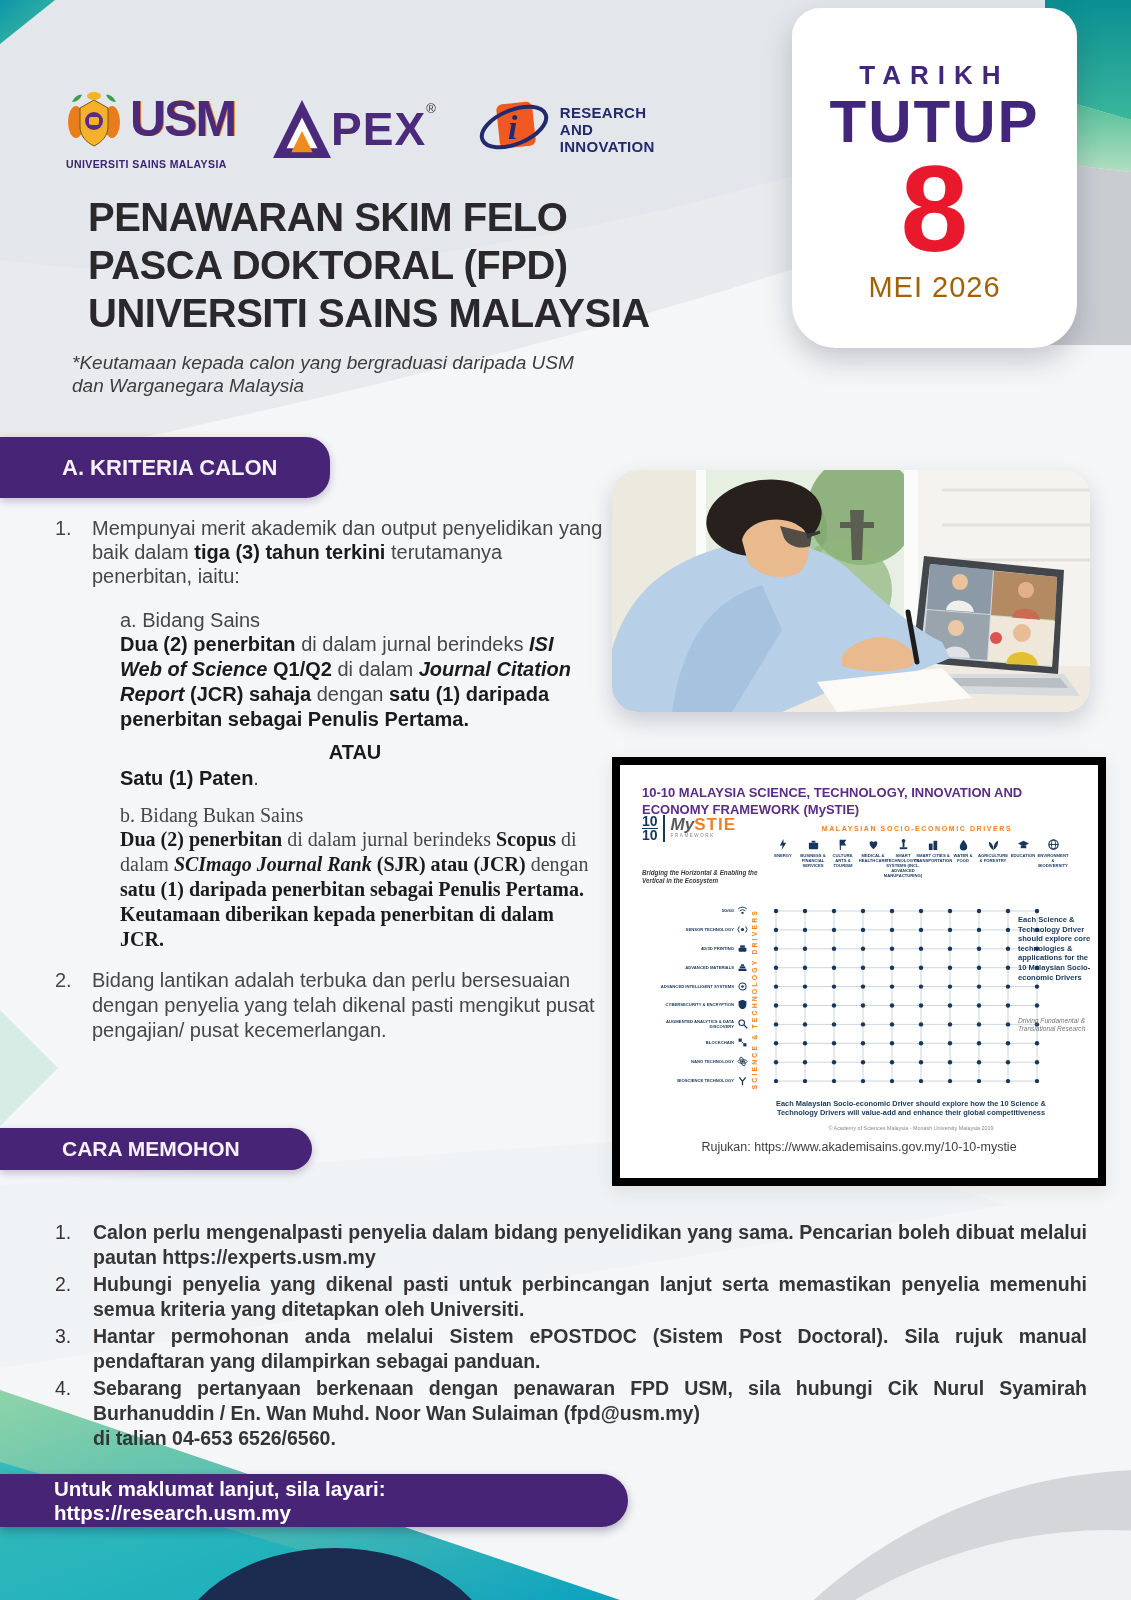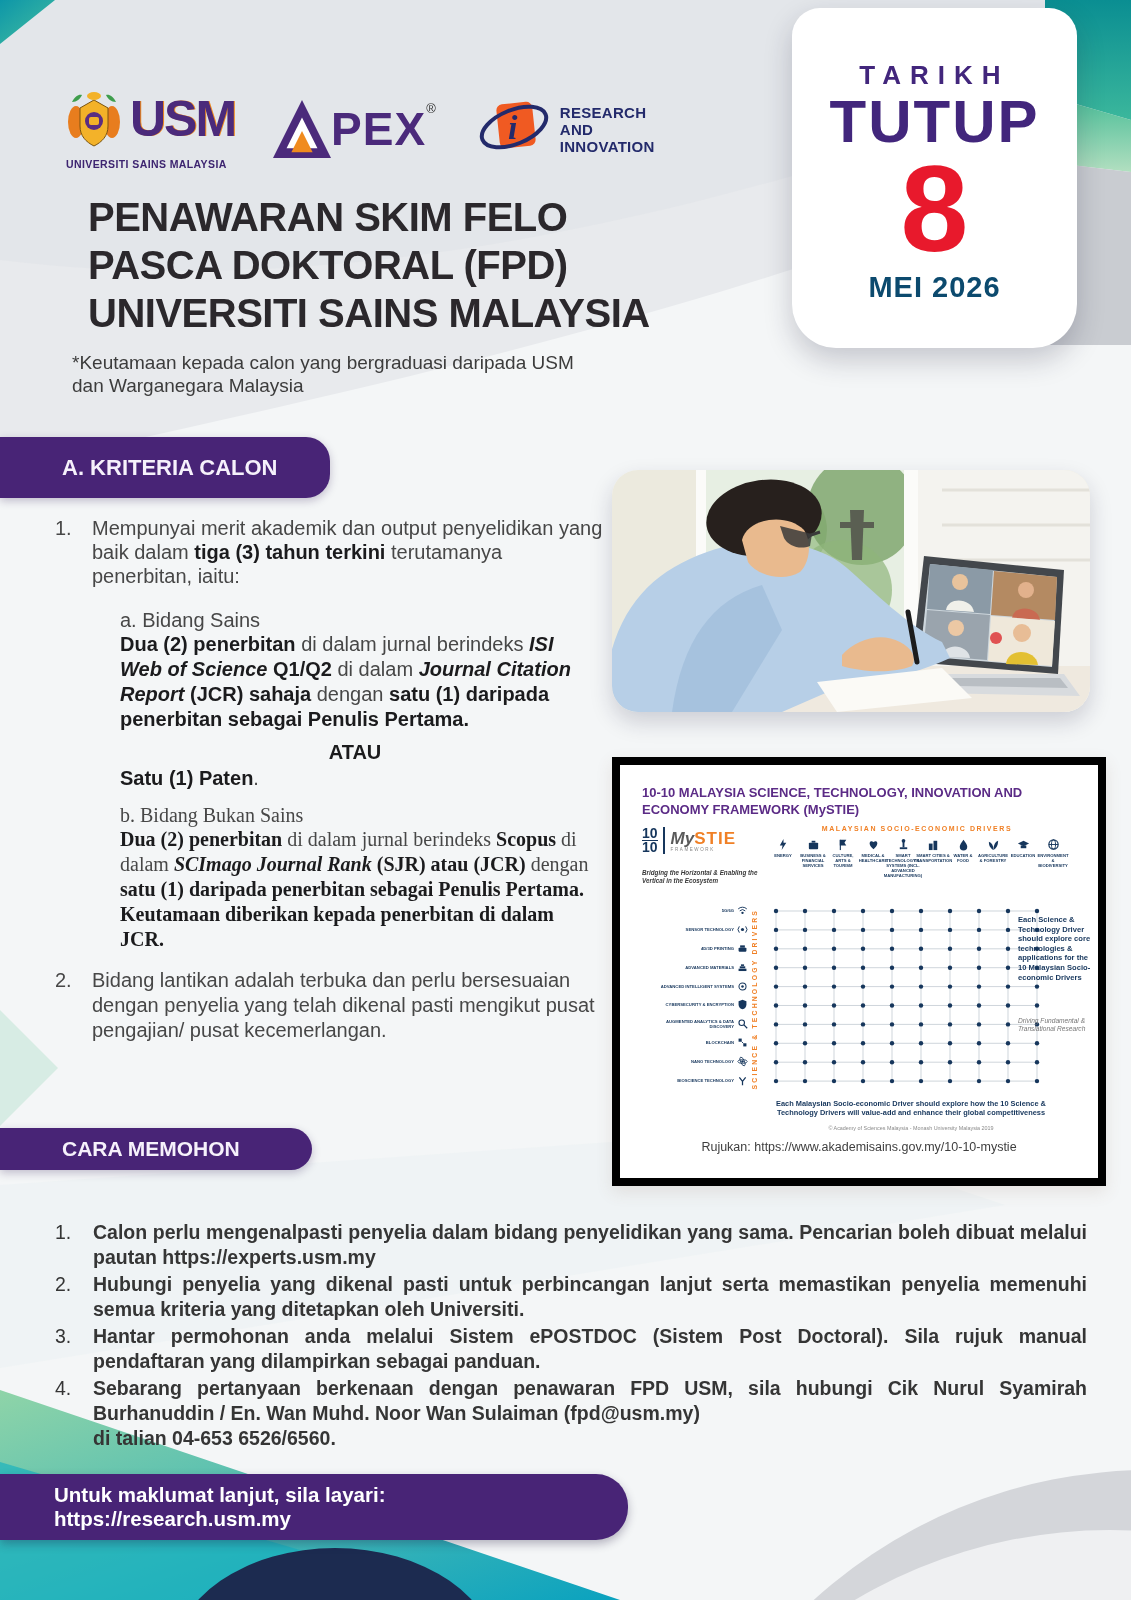--- a/index.html
+++ b/index.html
@@ -18,25 +18,25 @@
   .apex-reg{font-size:13px;color:#333;margin-top:2px;}
   .ri{display:flex;align-items:center;gap:10px;margin-left:16px;}
   .ri-text{font-size:15px;font-weight:700;color:#232a6b;line-height:17px;letter-spacing:.3px;}
   
   .card{position:absolute;left:792px;top:8px;width:285px;height:340px;background:#fff;z-index:2;
         border-radius:28px 28px 44px 44px;box-shadow:0 12px 28px rgba(30,30,60,.22);
         display:flex;flex-direction:column;align-items:center;}
   .card-tarikh{margin-top:52px;font-size:26px;font-weight:700;color:#42267c;letter-spacing:9px;}
   .card-tutup{font-size:60px;font-weight:800;color:#42267c;letter-spacing:2px;line-height:62px;}
   .card-day{font-size:122px;font-weight:800;color:#e8192c;line-height:112px;}
-  .card-month{font-size:29px;font-weight:700;color:#0c4a6e;letter-spacing:1px;margin-top:6px;}
+  .card-month{font-size:29px;font-weight:400;color:#a16207;letter-spacing:1px;margin-top:6px;}
   
   .title{position:absolute;left:88px;top:193px;z-index:1;font-size:40px;font-weight:800;
          color:#2b282c;line-height:48px;letter-spacing:-.5px;}
-  .subtitle{position:absolute;left:72px;top:351px;z-index:1;font-size:19px;
+  .subtitle{position:absolute;left:72px;top:351px;z-index:1;font-size:19px;font-style:italic;
             color:#3c3c3c;line-height:23px;}
   
   .banner{position:absolute;left:0;background:#482476;color:#f6f1fb;font-weight:700;z-index:2;
           display:flex;align-items:center;padding-left:62px;border-radius:0 24px 24px 0;
           box-shadow:0 3px 8px rgba(40,20,80,.25);}
   .banner-a{top:437px;width:268px;height:61px;font-size:22px;}
   .banner-b{top:1128px;width:250px;height:42px;font-size:21px;}
   
   .kriteria{position:absolute;left:55px;top:516px;width:550px;z-index:1;font-size:20px;
             color:#474747;line-height:24px;}
@@ -51,21 +51,21 @@
   .paten{margin:0 0 12px 65px;line-height:25px;}
   .item2{margin-top:16px;line-height:25px;}
   
   .photo{position:absolute;left:612px;top:470px;width:478px;height:242px;border-radius:26px;
          overflow:hidden;z-index:1;box-shadow:0 10px 22px rgba(30,30,60,.18);}
   
   .fw{position:absolute;left:612px;top:757px;width:478px;height:413px;background:#fff;z-index:1;
       border:8px solid #000000;box-shadow:0 6px 16px rgba(120,80,60,.12);}
   .fw-title{position:absolute;left:22px;top:20px;width:430px;font-size:13px;font-weight:800;
             color:#5b2b86;line-height:16.5px;}
-  .fw-logo{position:absolute;left:22px;top:62px;display:flex;align-items:center;gap:6px;}
+  .fw-logo{position:absolute;left:22px;top:50px;display:flex;gap:6px;}
   .fw-1010{display:flex;flex-direction:column;font-size:14px;font-weight:800;color:#16365c;
            line-height:13px;border-right:2px solid #16365c;padding-right:5px;}
   .fw-1010 span:first-child{border-bottom:1.5px solid #16365c;}
   .fw-my{font-size:17px;font-weight:800;font-style:italic;color:#5a5a5a;}
   .fw-stie{font-size:17px;font-weight:800;color:#f08026;letter-spacing:1px;margin-top:13px;}
   .fw-frm{font-size:4.5px;letter-spacing:1.6px;color:#888;margin-top:-2px;}
   .fw-tagline{position:absolute;left:22px;top:104px;width:118px;font-size:6.3px;font-style:italic;
               font-weight:700;color:#3a3a3a;line-height:8px;}
   .fw-socio-header{position:absolute;left:148px;top:60px;width:298px;text-align:center;
                    font-size:7px;font-weight:800;color:#f08026;letter-spacing:1.6px;}
@@ -89,21 +89,21 @@
              font-weight:700;color:#16365c;line-height:9px;}
   .fw-copy{position:absolute;left:136px;top:360px;width:310px;text-align:center;font-size:5.4px;color:#8a8a8a;}
   .fw-ref{position:absolute;left:0;top:375px;width:100%;text-align:center;font-size:12.5px;color:#3e3e3e;}
   
   .cara{position:absolute;left:55px;top:1220px;width:1032px;z-index:1;font-size:19.5px;
         color:#353535;line-height:25px;}
   .c-item{display:flex;margin-bottom:2px;}
   .c-num{width:38px;flex:none;}
   .c-body{flex:1;text-align:justify;font-weight:bold;}
   
-  .footer-bar{position:absolute;left:0;top:1474px;width:574px;height:66px;background:#482476;z-index:2;
+  .footer-bar{position:absolute;left:0;top:1474px;width:574px;height:53px;background:#482476;z-index:2;
               border-radius:0 32px 32px 0;display:flex;align-items:center;padding-left:54px;
               box-shadow:0 4px 10px rgba(30,20,60,.3);}
   .footer-text{font-size:20.5px;font-weight:700;color:#fff;}
 </style>
 </head>
 <body>
 
 <div class="page">
 
   <svg class="decor" width="1131" height="1600" viewBox="0 0 1131 1600">

